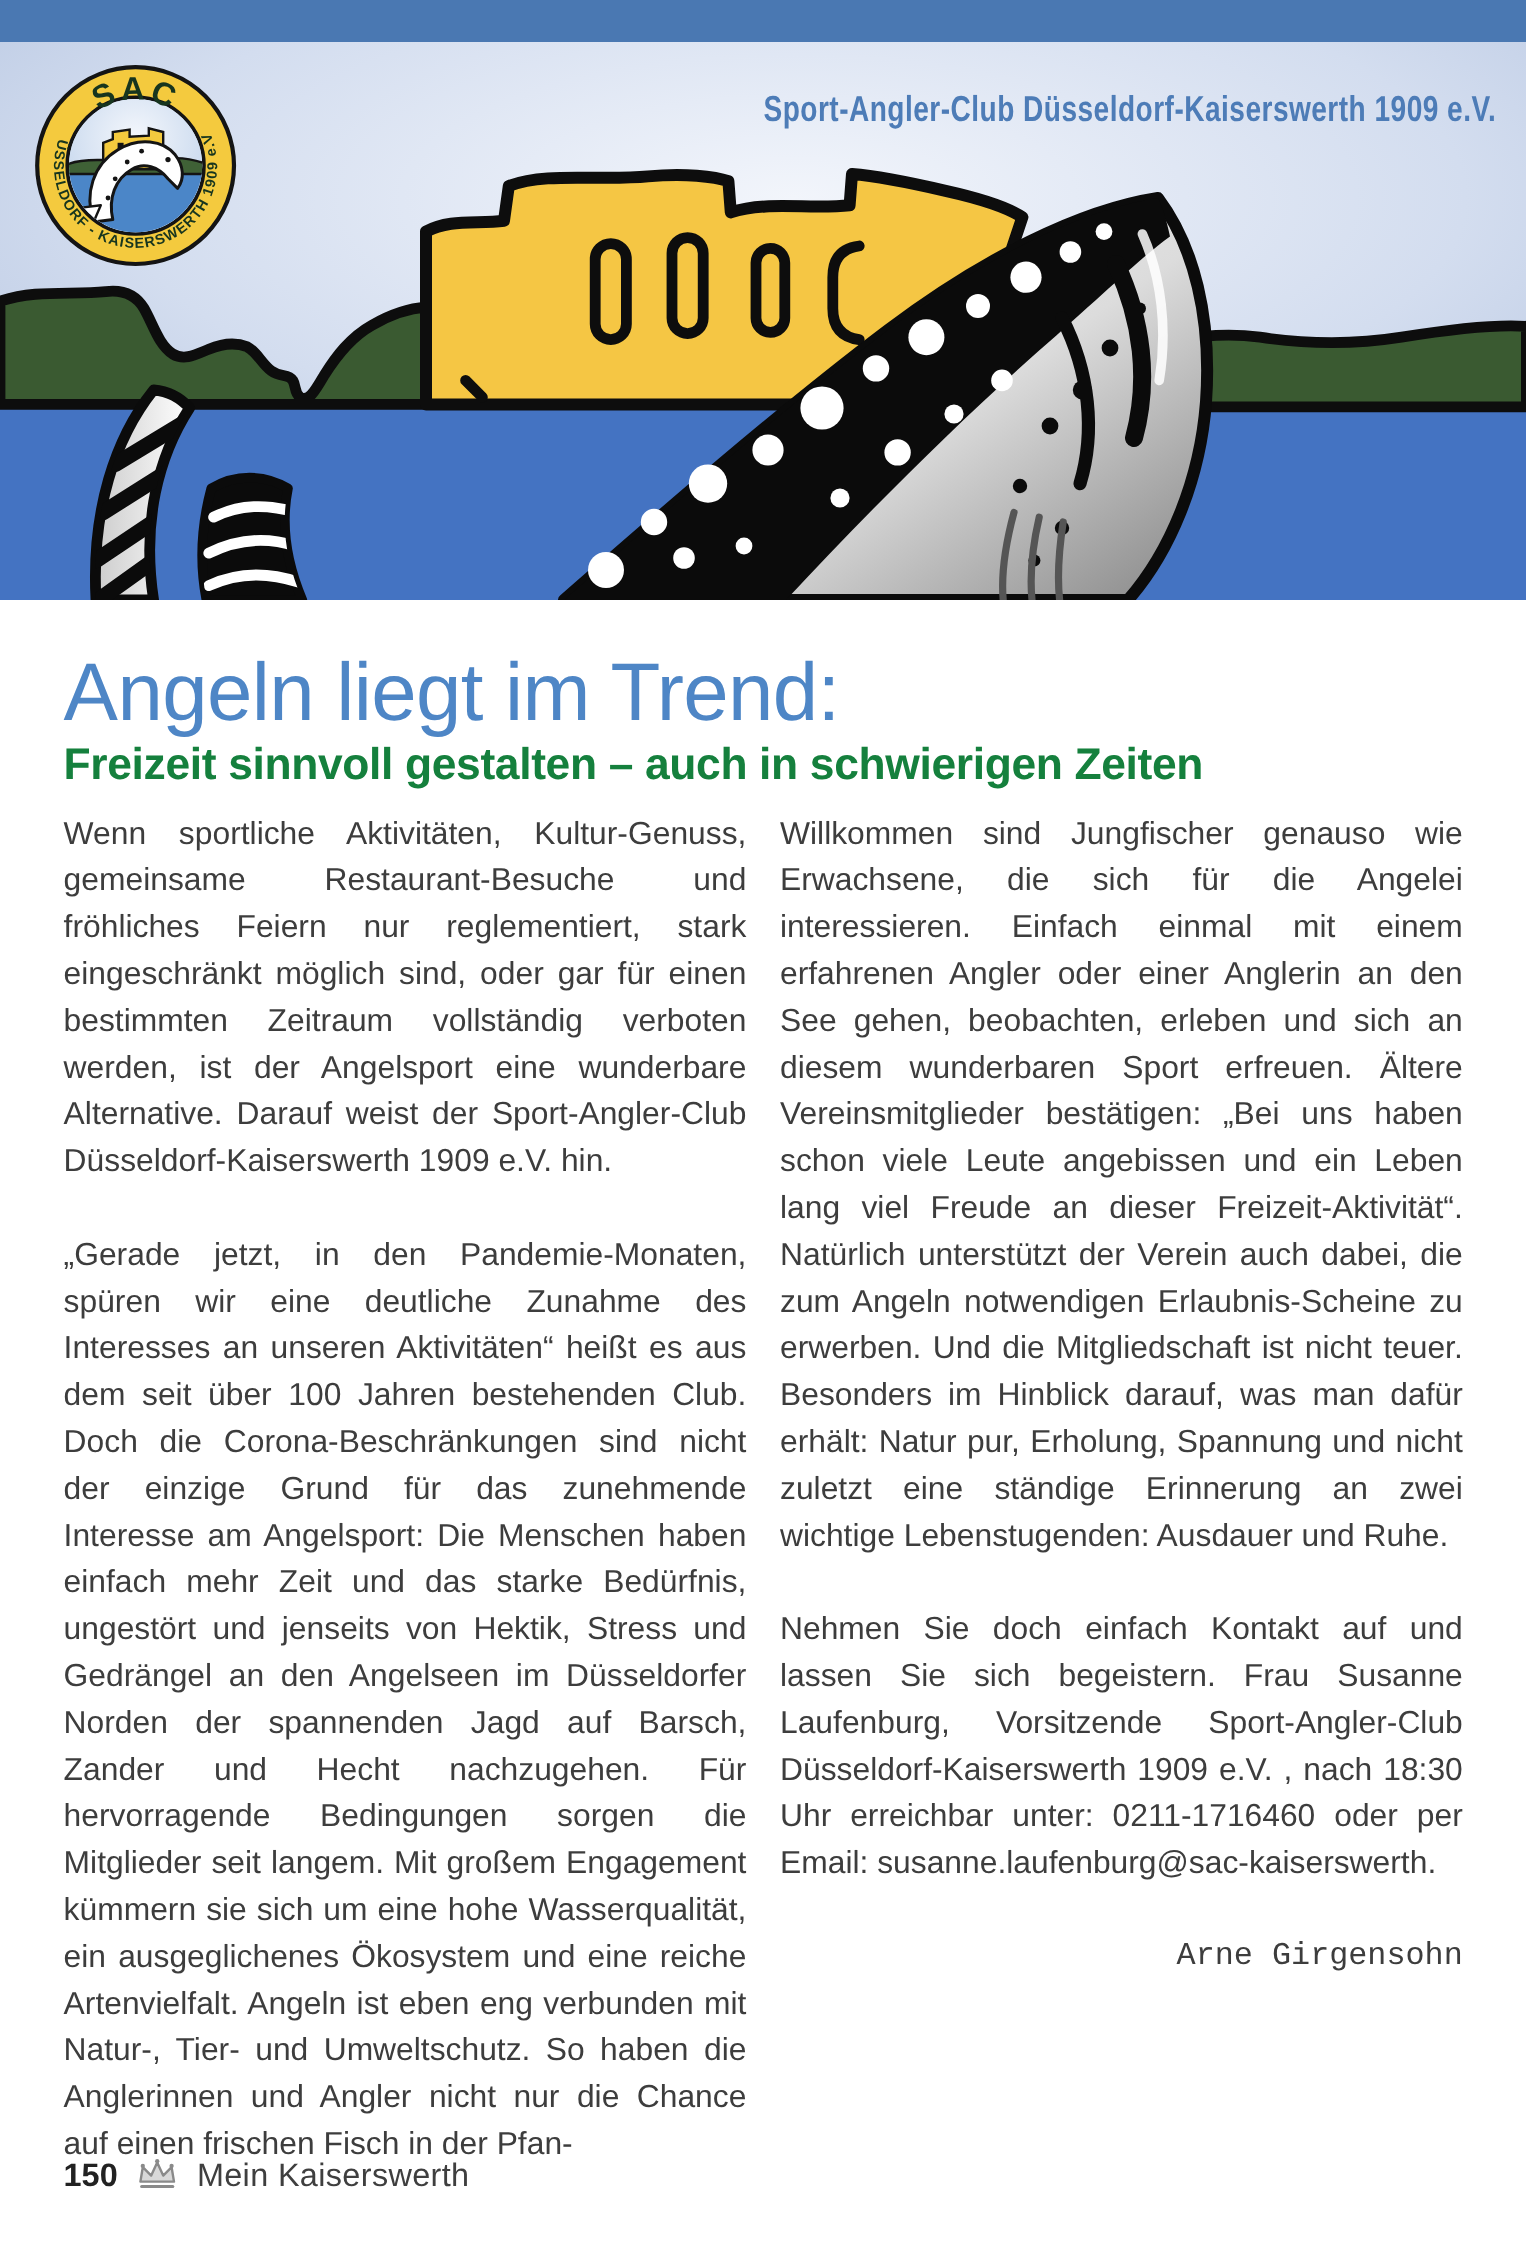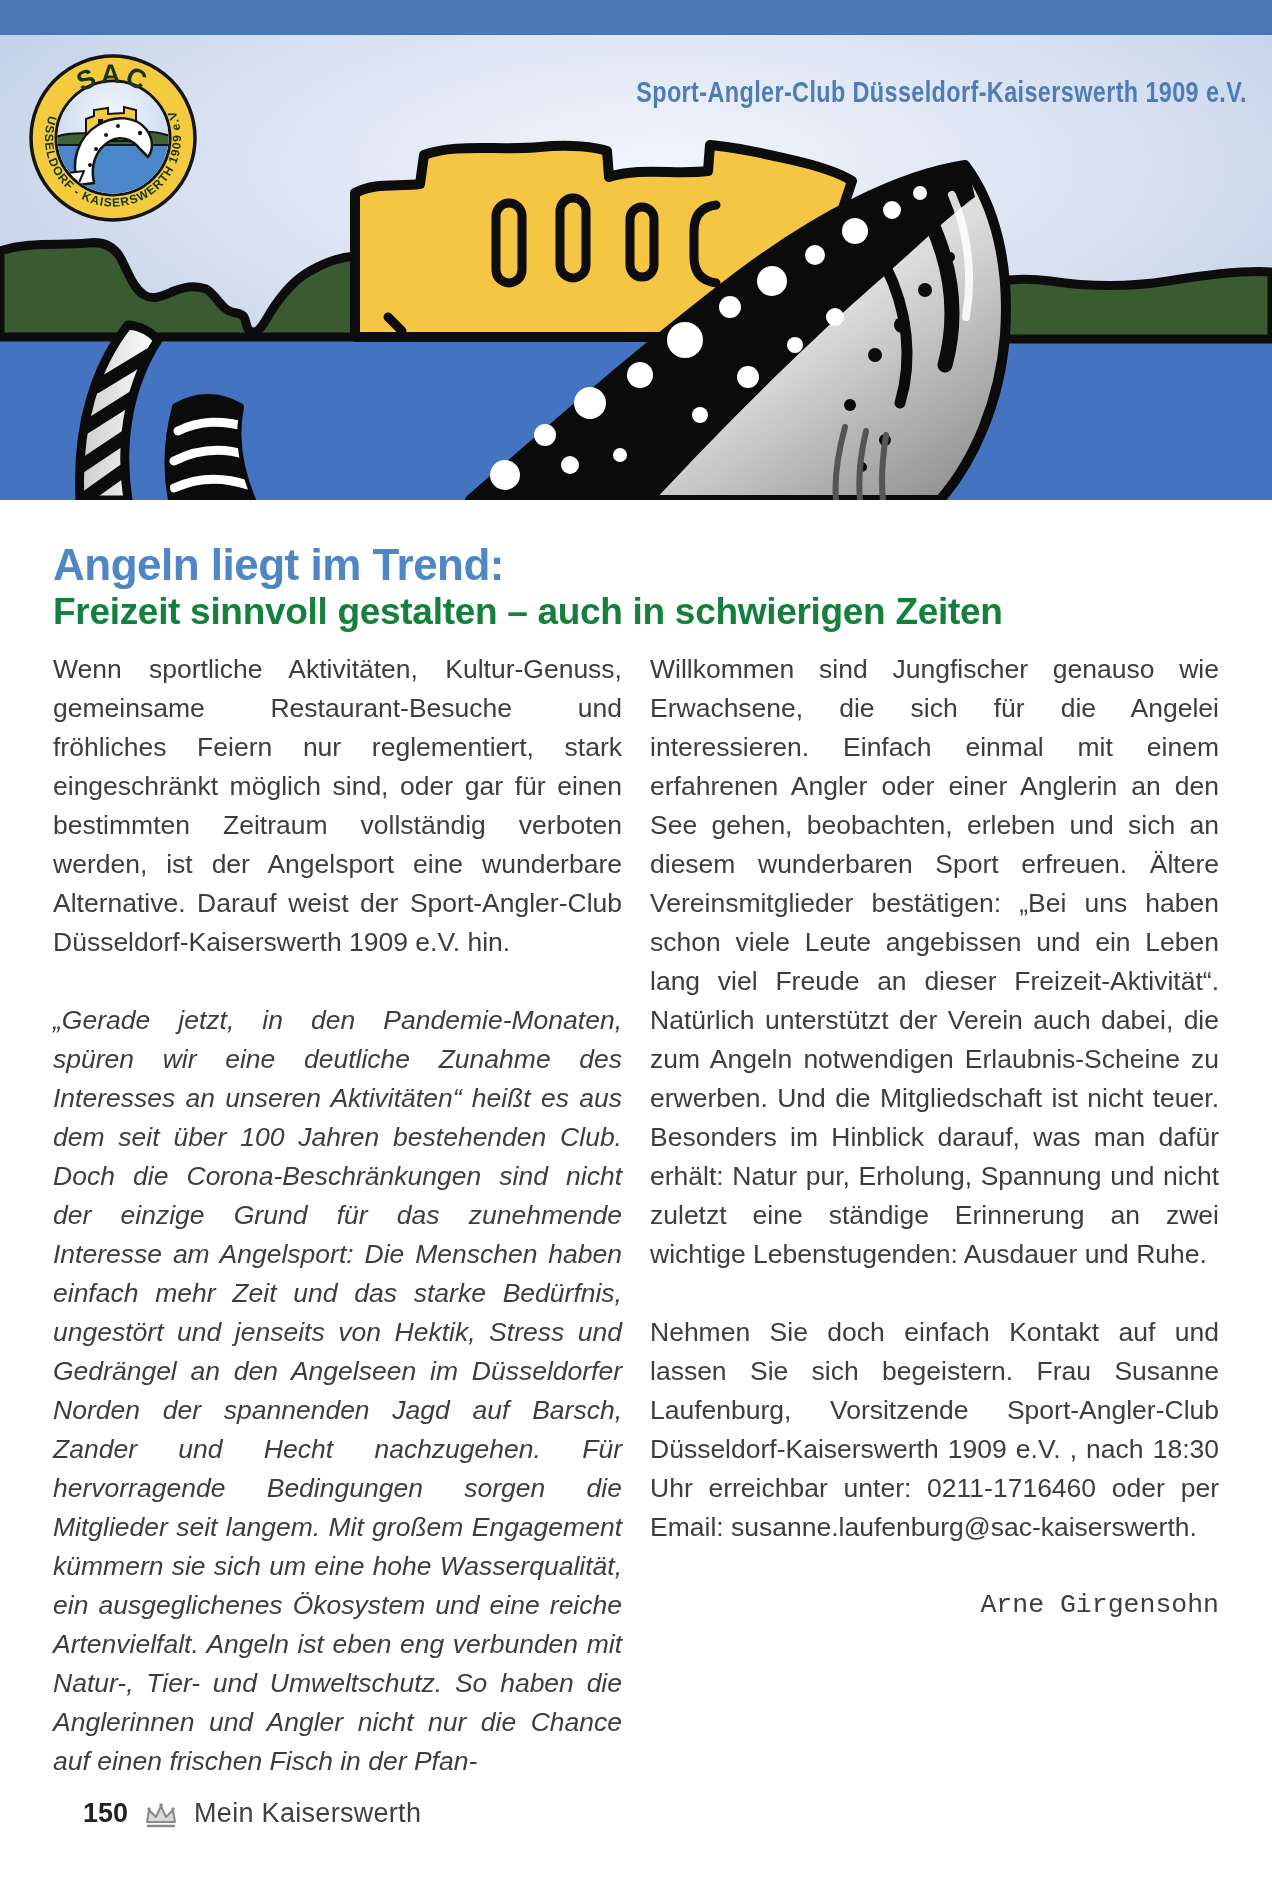--- a/index.html
+++ b/index.html
@@ -5,30 +5,30 @@
   html,body{margin:0;padding:0;background:#ffffff;}
   .page{position:relative;width:1272px;height:1884px;background:#ffffff;overflow:hidden;
         font-family:"Liberation Sans",sans-serif;}
   .topbar{height:35px;background:#4a78b2;}
   .banner{position:relative;width:1272px;height:465px;}
   .banner svg.scene{display:block;width:1272px;height:465px;}
   .club-name{position:absolute;top:40px;right:25px;color:#4d7cb7;font-size:30px;font-weight:bold;
              letter-spacing:.5px;transform:scaleX(.78);transform-origin:100% 50%;white-space:nowrap;}
   .logo{position:absolute;left:28px;top:18px;width:170px;height:170px;}
   .content{padding:0 53px;}
-  .headline{margin:42px 0 4px 0;color:#4e86c6;font-size:44px;line-height:1.04;font-weight:bold;
+  .headline{margin:42px 0 4px 0;color:#4e86c6;font-size:68px;line-height:1.04;font-weight:normal;
             letter-spacing:-.5px;}
   .subhead{margin:0 0 0 0;color:#15803d;font-size:37px;line-height:1.1;font-weight:bold;
            letter-spacing:-.3px;}
   .columns{display:flex;gap:28px;margin-top:18px;color:#3d3d3d;}
   .col{flex:1 1 0;font-size:26.5px;line-height:39px;text-align:justify;}
   .col p{margin:0 0 39px 0;}
-  .col p:last-child{margin-bottom:0;font-style:italic;}
+  .col p:last-child{margin-bottom:0;}
   .byline{text-align:right;font-size:26.5px;line-height:39px;color:#3d3d3d;font-family:Liberation Mono, monospace;}
-  .footer{position:absolute;left:53px;top:1798px;display:flex;align-items:flex-end;gap:15px;margin-left:30px;}
+  .footer{position:absolute;left:53px;top:1798px;display:flex;align-items:flex-start;gap:15px;}
   .footer .pagenum{font-size:27px;font-weight:bold;color:#222222;}
   .footer .mag{font-size:27px;color:#3f3f3f;letter-spacing:.3px;}
   .crown{width:36px;height:27px;}
 </style>
 </head>
 <body>
 
 <div class="page">
 
   <div class="topbar"></div>

